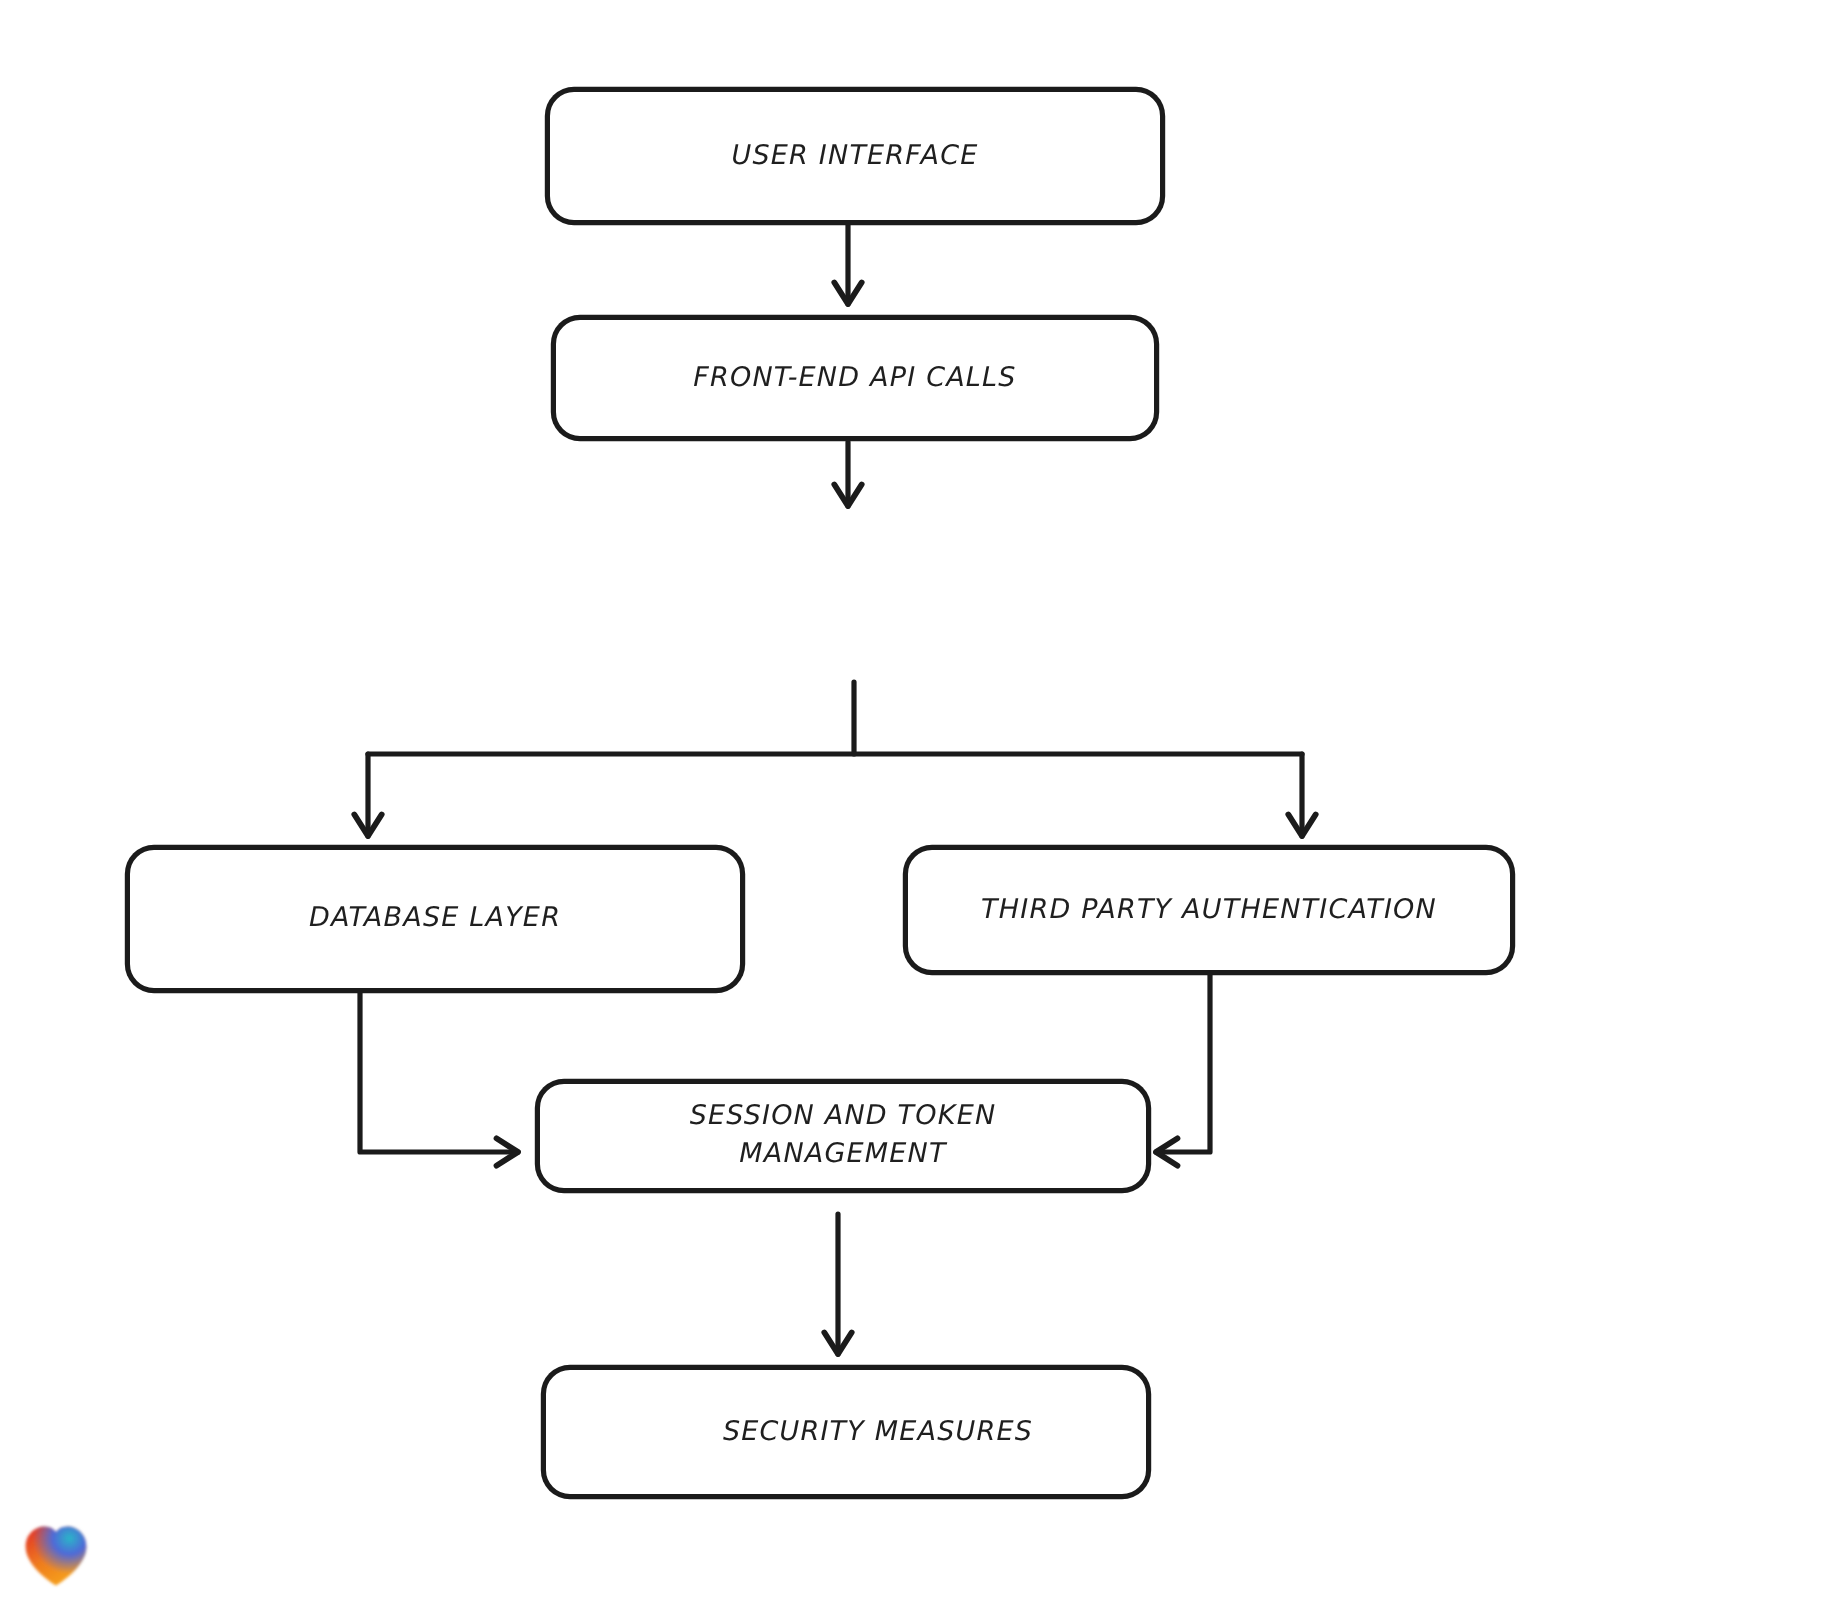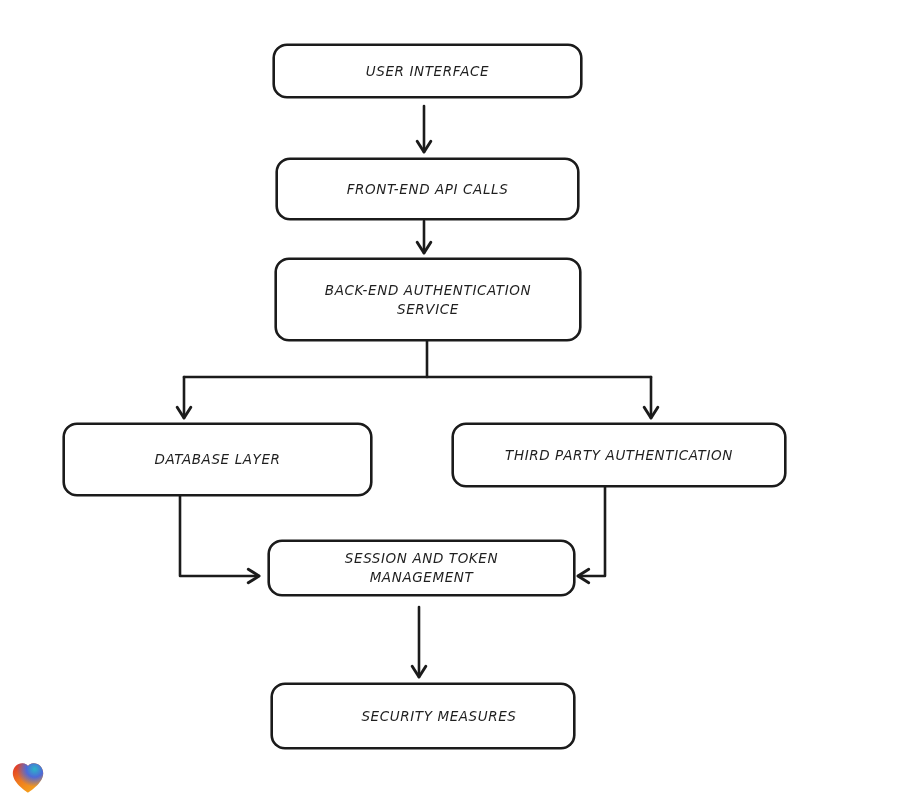--- a/index.html
+++ b/index.html
@@ -67,46 +67,40 @@
       <path d="M427,341 L427,377"></path>
       <path d="M184,377 L651,377"></path>
       <path d="M184,377 L184,418" marker-end="url(#arrow)"></path>
       <path d="M651,377 L651,418" marker-end="url(#arrow)"></path>
       <path d="M180,485 L180,576 L259,576" marker-end="url(#arrow)"></path>
       <path d="M605,486 L605,576 L578,576" marker-end="url(#arrow)"></path>
       <path d="M419,607 L419,677" marker-end="url(#arrow)"></path>
     </g>
   </svg>
 
-  <div class="node" style="left:273px; top:44px; width:309px; height:54px;">
+  <div class="node" style="left:273px; top:44px; width:309px; height:68px;">
     <div class="node-label">
       <span>USER INTERFACE</span>
     </div>
   </div>
 
   <div class="node" style="left:276px; top:158px; width:303px; height:62px;">
     <div class="node-label">
       <span>FRONT-END API CALLS</span>
     </div>
   </div>
 
-  <div class="node" style="left:275px; top:258px; width:306px; height:83px;">
-    <div class="node-label">
-      <span>BACK-END AUTHENTICATION</span>
-      <span>SERVICE</span>
-    </div>
-  </div>
 
   <div class="node" style="left:63px; top:423px; width:309px; height:73px;">
     <div class="node-label">
       <span>DATABASE LAYER</span>
     </div>
   </div>
 
-  <div class="node" style="left:452px; top:423px; width:334px; height:64px;">
+  <div class="node" style="left:452px; top:423px; width:305px; height:64px;">
     <div class="node-label">
       <span>THIRD PARTY AUTHENTICATION</span>
     </div>
   </div>
 
   <div class="node" style="left:268px; top:540px; width:307px; height:56px;">
     <div class="node-label">
       <span>SESSION AND TOKEN</span>
       <span>MANAGEMENT</span>
     </div>

